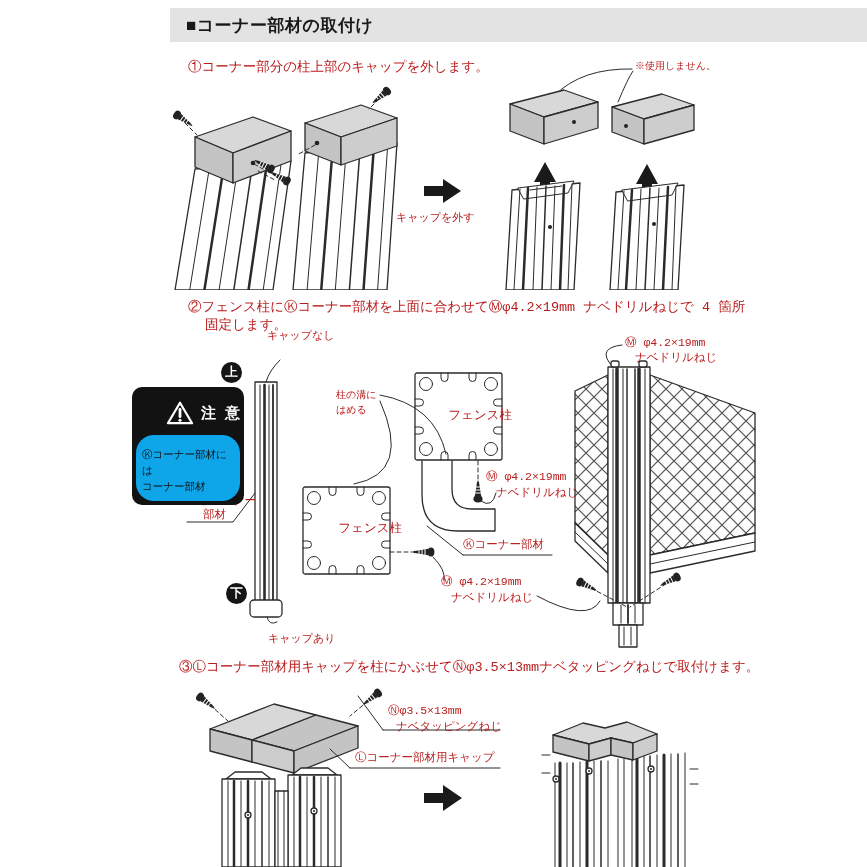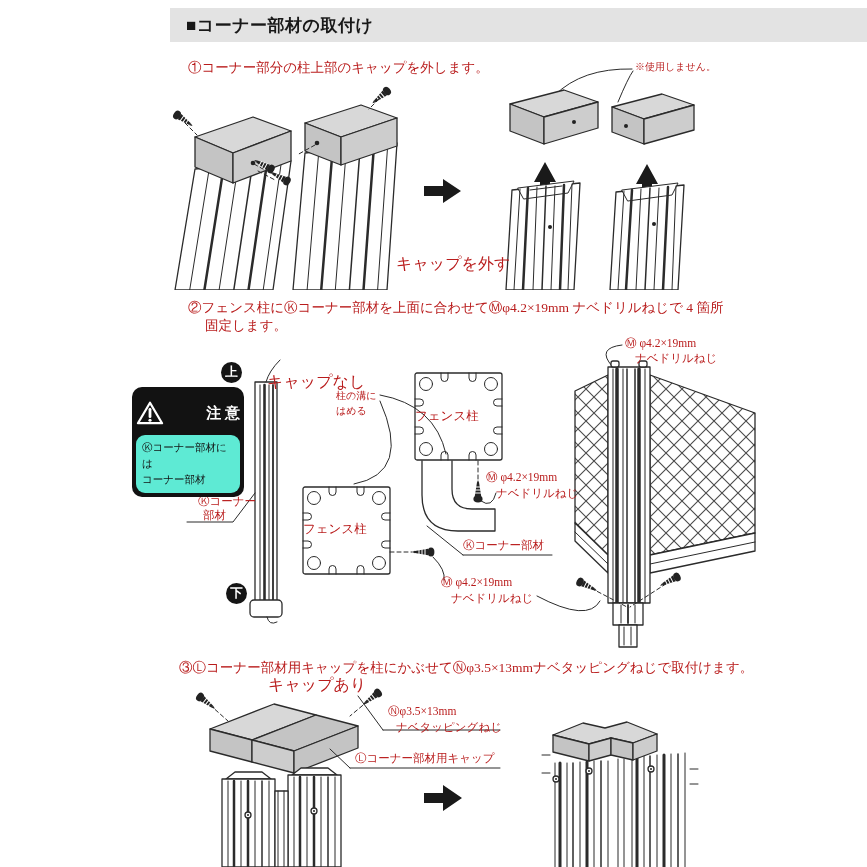--- a/index.html
+++ b/index.html
@@ -1,33 +1,33 @@
 <!DOCTYPE html>
 <html><head>
 <meta charset="utf-8">
 <style>
   html,body{margin:0;padding:0;background:#fff;}
   .page{position:relative;width:867px;height:867px;background:#fff;overflow:hidden;
-        font-family:Liberation Serif, serif;color:#1e1e1e;}
+        font-family:Liberation Mono, monospace;color:#1e1e1e;}
   .header-bar{position:absolute;left:170px;right:0;top:8px;height:34px;background:#e3e3e3;
               display:flex;align-items:center;padding-left:16px;box-sizing:border-box;}
   .header-bar .title{font-size:17px;font-weight:bold;color:#181818;letter-spacing:.5px;}
   .lbl{position:absolute;font-size:11.5px;line-height:1.25;color:#b91c1c;white-space:nowrap;z-index:5;}
   .body-txt{font-size:13.5px;}
   .small{font-size:10px;}
-  .s12{font-size:16px;margin-top:42px;}
+  .s12{font-size:11px;}
   .s125{font-size:12.5px;}
-  .ctr{text-align:left;}
+  .ctr{text-align:right;padding-left:12px;}
   .badge{position:absolute;width:21px;height:21px;border-radius:50%;background:#151515;color:#fff;
          font-size:12.5px;font-weight:bold;display:flex;align-items:center;justify-content:center;z-index:6;}
   .caution{position:absolute;left:132px;top:387px;width:112px;background:#121212;border-radius:10px;
            padding:4px;box-sizing:border-box;z-index:6;}
-  .caution-top{display:flex;align-items:center;justify-content:space-between;gap:7px;height:44px;color:#fff;
+  .caution-top{display:flex;align-items:center;justify-content:flex-end;gap:7px;height:44px;color:#fff;
                font-weight:bold;font-size:15px;}
-  .caution-body{background:#5eead4;border-radius:9px;padding:5px 4px 6px 6px;font-size:10.5px;line-height:1.5;color:#111;}
+  .caution-body{background:#0ea5e9;border-radius:18px;padding:13px 4px 6px 6px;font-size:10.5px;line-height:1.5;color:#111;}
   .art{position:absolute;z-index:1;}
   
   svg path,svg line,svg rect,svg circle,svg ellipse,svg polygon,svg polyline{
     stroke:#2b2b2b;fill:none;stroke-width:1.3;stroke-linecap:round;stroke-linejoin:round;}
   .thin{stroke-width:1;}
   .dash{stroke-dasharray:4 3;}
   .fillw{fill:#fff;}
   .fillg{fill:#c4c4c4;}
   .fillg2{fill:#cdcdcd;}
   .fillgl{fill:#d8d8d8;}

